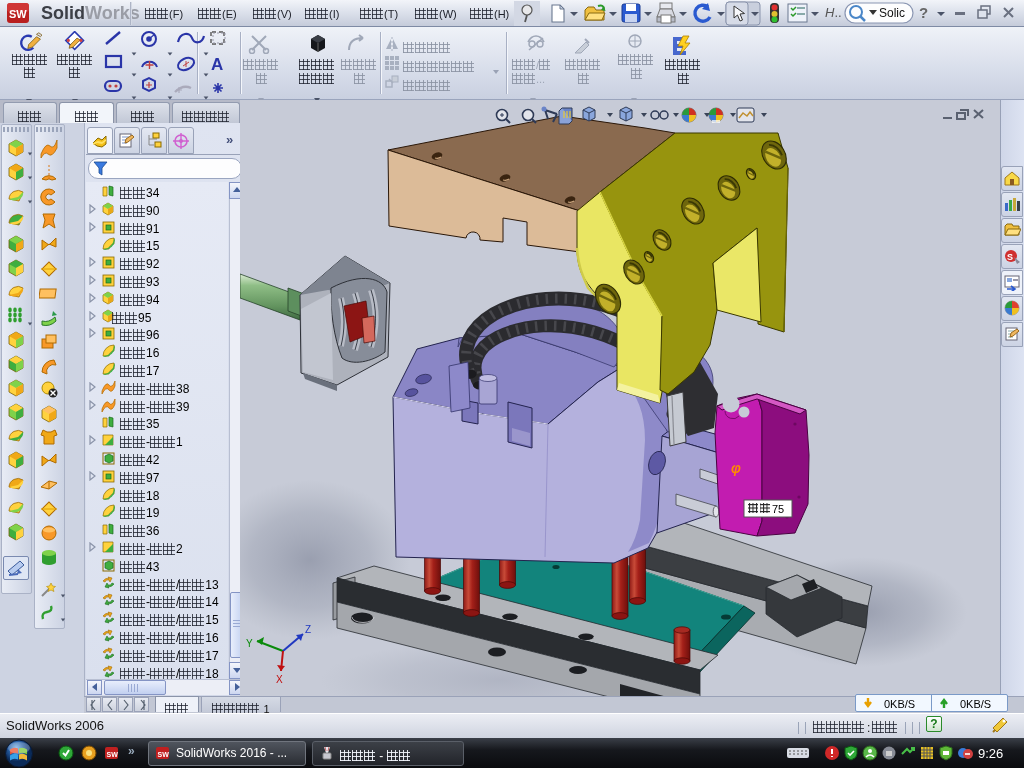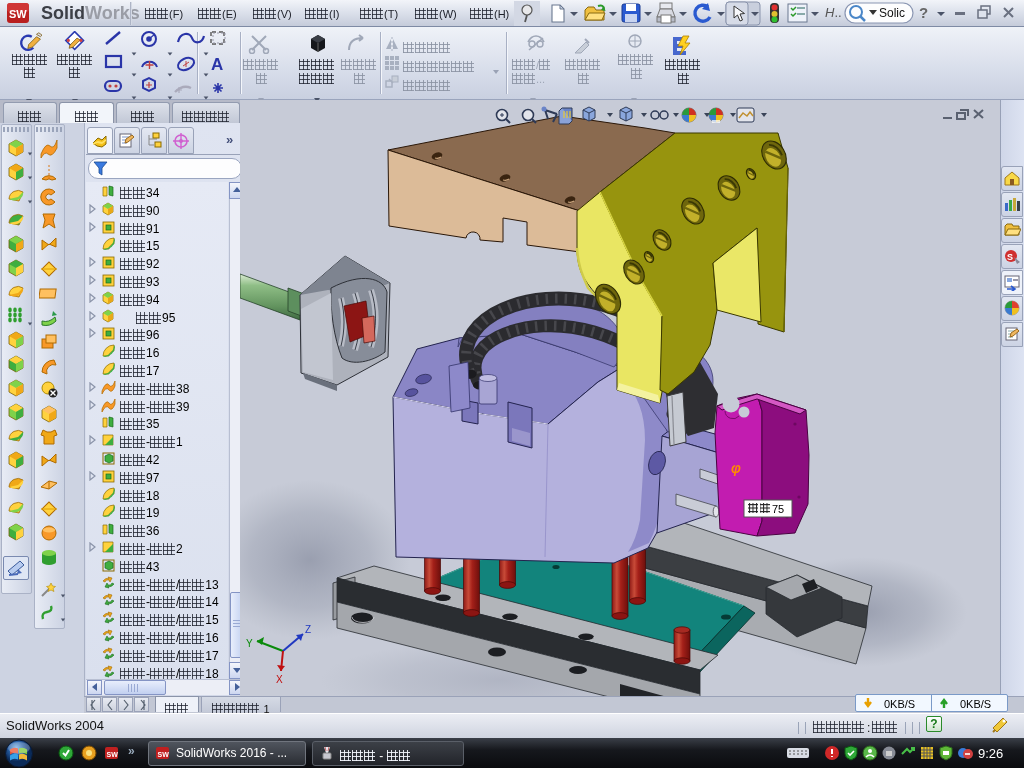--- a/index.html
+++ b/index.html
@@ -503,21 +503,21 @@
     </svg>
     <div class="abs row" style="left:120px;top:290.80000000000007px"><i class="c s12"></i><i class="c s12"></i><span style="font-size:12px;color:#000;position:relative;top:-1px">9</span><span style="font-size:12px;color:#000;position:relative;top:-1px">4</span></div>
     <svg class="abs" style="left:89px;top:310.6000000000001px" width="8" height="10" viewBox="0 0 8 10">
       <path d="M1 1 l5 4 l-5 4 z" fill="none" stroke="#8a93a8" stroke-width="1.2"></path>
     </svg>
     <svg class="abs" style="left:101px;top:307.6000000000001px" width="15" height="15" viewBox="0 0 15 15">
       <path d="M2 5 l5 -3 l5 3 v6 l-5 3 l-5 -3 z" fill="#ffd23e" stroke="#8a6a00" stroke-width=".7"></path>
       <path d="M2 5 l5 3 l5 -3 l-5 -3 z" fill="#7fd24a"></path>
       <path d="M7 8 l5 -3 v6 l-5 3 z" fill="#e8a818"></path>
     </svg>
-    <div class="abs row" style="left:136px;top:308.6000000000001px"><i class="c s12"></i><i class="c s12"></i><span style="font-size:12px;color:#000;position:relative;top:-1px">9</span><span style="font-size:12px;color:#000;position:relative;top:-1px">5</span></div>
+    <div class="abs row" style="left:112px;top:308.6000000000001px"><i class="c s12"></i><i class="c s12"></i><span style="font-size:12px;color:#000;position:relative;top:-1px">9</span><span style="font-size:12px;color:#000;position:relative;top:-1px">5</span></div>
     <svg class="abs" style="left:89px;top:328.4000000000001px" width="8" height="10" viewBox="0 0 8 10">
       <path d="M1 1 l5 4 l-5 4 z" fill="none" stroke="#8a93a8" stroke-width="1.2"></path>
     </svg>
     <svg class="abs" style="left:101px;top:325.4000000000001px" width="15" height="15" viewBox="0 0 15 15">
       <rect x="2" y="3" width="11" height="11" fill="#ffd23e" stroke="#8a6a00" stroke-width=".8"></rect>
       <rect x="5" y="6" width="5" height="5" fill="#3fae3f" stroke="#1a6a1a" stroke-width=".7"></rect>
     </svg>
     <div class="abs row" style="left:120px;top:326.4000000000001px"><i class="c s12"></i><i class="c s12"></i><span style="font-size:12px;color:#000;position:relative;top:-1px">9</span><span style="font-size:12px;color:#000;position:relative;top:-1px">6</span></div>
     <svg class="abs" style="left:101px;top:343.2000000000001px" width="15" height="15" viewBox="0 0 15 15">
       <path d="M2 13 a 11 11 0 0 1 11 -11 l0 6 a 5 5 0 0 0 -5 5 z" fill="#ffd23e" stroke="#8a6a00" stroke-width=".7"></path>
@@ -968,21 +968,21 @@
     <div class="abs" style="left:931px;top:695px;width:1px;height:16px;background:#7a9ac8"></div>
     <svg class="abs" style="left:862px;top:697px" width="12" height="12" viewBox="0 0 12 12">
       <path d="M6 1 v7 M3 5 l3 4 l3 -4" stroke="#e8a000" stroke-width="2.4" fill="none"></path>
     </svg>
     <div class="abs" style="left:884px;top:698px;font-size:11px;color:#000">0KB/S</div>
     <svg class="abs" style="left:938px;top:697px" width="12" height="12" viewBox="0 0 12 12">
       <path d="M6 11 v-7 M3 7 l3 -4 l3 4" stroke="#28a028" stroke-width="2.4" fill="none"></path>
     </svg>
     <div class="abs" style="left:960px;top:698px;font-size:11px;color:#000">0KB/S</div>
     <div class="abs" style="left:0;top:713px;width:1024px;height:25px;background:linear-gradient(#eceef4,#cfd4e0);border-top:1px solid #fff"></div>
-    <div class="abs" style="left:6px;top:718px;font-size:13px;color:#111">SolidWorks 2004</div>
+    <div class="abs" style="left:6px;top:718px;font-size:13px;color:#111">SolidWorks 2006</div>
     <div class="abs row" style="left:795px;top:718px"><span style="display:inline-block;width:1px;height:12px;background:#9aa4b8;margin:0 3px;vertical-align:-2px"></span><span style="display:inline-block;width:1px;height:12px;background:#9aa4b8;margin:0 3px;vertical-align:-2px"></span><span style="margin:0 2px"></span><i class="c s12"></i><i class="c s12"></i><i class="c s12"></i><i class="c s12"></i><span style="font-size:12px;color:#111;margin:0 2px">:</span><i class="c s12"></i><i class="c s12"></i><span style="margin:0 2px"></span><span style="display:inline-block;width:1px;height:12px;background:#9aa4b8;margin:0 3px;vertical-align:-2px"></span><span style="display:inline-block;width:1px;height:12px;background:#9aa4b8;margin:0 3px;vertical-align:-2px"></span><span style="display:inline-block;width:1px;height:12px;background:#9aa4b8;margin:0 3px;vertical-align:-2px"></span></div>
     <div class="abs" style="left:926px;top:716px;width:16px;height:16px;background:linear-gradient(#fff,#cfe4cf);border:1px solid #2a8a2a;border-radius:2px;text-align:center;font-size:12px;font-weight:bold;color:#1a7a1a;line-height:15px">?</div>
     <svg class="abs" style="left:990px;top:715px" width="20" height="20" viewBox="0 0 20 20">
       <path d="M3 13 L13 3 l4 4 L7 17 z" fill="#f0c838" stroke="#a07818" stroke-width="1"></path>
       <circle cx="14" cy="6" r="1.5" fill="#fff"></circle>
       <path d="M5 15 l-2 2" stroke="#a07818" stroke-width="2"></path>
     </svg>
     <div class="abs" style="left:0;top:738px;width:1024px;height:30px;background:linear-gradient(#3a3f48,#16181d 40%,#0a0b0e)"></div>
     <svg class="abs" style="left:2px;top:739px" width="34" height="29" viewBox="0 0 34 29">
 <defs>

